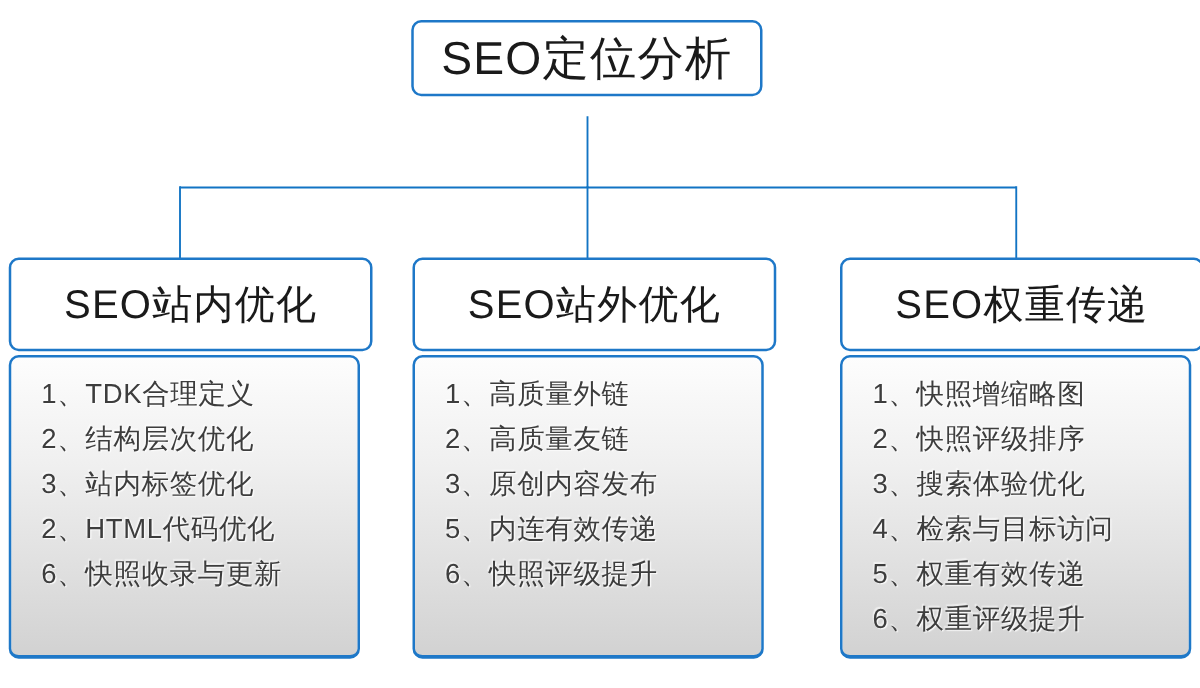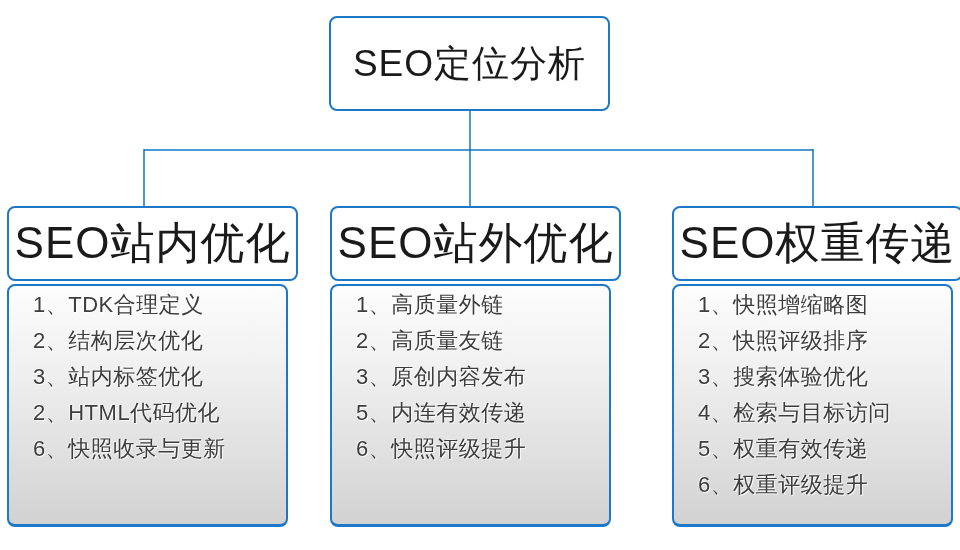--- a/index.html
+++ b/index.html
@@ -29,21 +29,21 @@
     border-radius: 8px;
     display: flex;
     align-items: center;
     justify-content: center;
     color: #1a1a1a;
   }
   #root-box {
     left: 329px;
     top: 16px;
     width: 281px;
-    height: 95px;
+    height: 61px;
     font-size: 37px;
     letter-spacing: 1px;
   }
   .column {
     position: absolute;
     top: 206px;
     width: 281px;
   }
   .col-1 { left: 7px; }
   .col-2 { left: 330px; }
@@ -51,34 +51,34 @@
   .header-box {
     box-sizing: border-box;
     width: 291px;
     height: 75px;
     background: #ffffff;
     border: 2px solid #1e78c8;
     border-radius: 8px;
     display: flex;
     align-items: center;
     justify-content: center;
-    font-size: 44px;
+    font-size: 32px;
     letter-spacing: 1px;
     color: #1a1a1a;
   }
   .list-box {
     box-sizing: border-box;
     margin-top: 3px;
     width: 281px;
     height: 243px;
     background: linear-gradient(to bottom, #fdfdfd 0%, #f0f0f0 35%, #e0e0e0 70%, #d2d2d2 100%);
     border: 2px solid #1e78c8;
     border-bottom-width: 3px;
     border-radius: 8px;
-    padding: 1px 8px 0 24px;
+    padding: 11px 8px 0 24px;
     overflow: hidden;
   }
   .list-item {
     font-size: 22px;
     line-height: 36px;
     color: #3d3d3d;
     text-shadow: 1px 1px 1px rgba(255,255,255,0.95), -1px -1px 1px rgba(255,255,255,0.6);
     white-space: nowrap;
     letter-spacing: 0.5px;
   }

